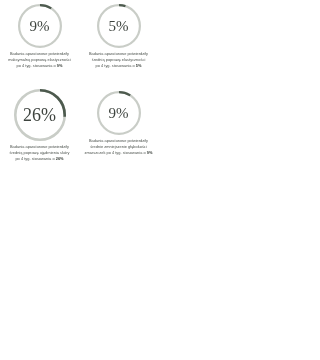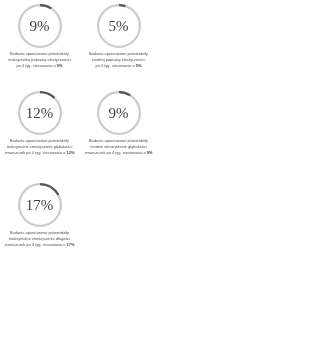--- a/index.html
+++ b/index.html
@@ -97,58 +97,44 @@
         </svg>
         <div class="pct">5%</div>
       </div>
     <div class="caption">
         <span class="line line1">Badania aparaturowe potwierdziły</span>
         <span class="line line2">średnią poprawę elastyczności</span>
         <span class="line line3">po 4 tyg. stosowania o <b>5%</b></span>
       </div>
   </div>
 
-
-  <div class="cell r3 size-sm">
+  <div class="cell r2 size-lg">
     <div class="donut-wrap">
-        <svg width="44" height="44" viewBox="0 0 44 44">
-          <circle cx="22" cy="22" r="20.9" fill="none" stroke="#c9cdc7" stroke-width="2.2"></circle>
-          <circle cx="22" cy="22" r="20.9" fill="none" stroke="#4d5a4e" stroke-width="2.2" stroke-linecap="butt" stroke-dasharray="15.758228750406403 115.56034416964695" transform="rotate(-90 22 22)"></circle>
+        <svg width="52" height="52" viewBox="0 0 52 52">
+          <circle cx="26" cy="26" r="24.7" fill="none" stroke="#c9cdc7" stroke-width="2.6"></circle>
+          <circle cx="26" cy="26" r="24.7" fill="none" stroke="#4d5a4e" stroke-width="2.6" stroke-linecap="butt" stroke-dasharray="40.3506160427073 114.84406104462848" transform="rotate(-90 26 26)"></circle>
         </svg>
-        <div class="pct">12%</div>
+        <div class="pct">26%</div>
       </div>
     <div class="caption">
         <span class="line line1">Badania aparaturowe potwierdziły</span>
-        <span class="line line2">maksymalne zmniejszenie głębokości</span>
-        <span class="line line3">zmarszczek po 4 tyg. stosowania o <b>12%</b></span>
+        <span class="line line2">średnią poprawę ujędrnienia skóry</span>
+        <span class="line line3">po 4 tyg. stosowania o <b>26%</b></span>
       </div>
   </div>
+
   <div class="cell r3 size-sm">
     <div class="donut-wrap">
         <svg width="44" height="44" viewBox="0 0 44 44">
           <circle cx="22" cy="22" r="20.9" fill="none" stroke="#c9cdc7" stroke-width="2.2"></circle>
           <circle cx="22" cy="22" r="20.9" fill="none" stroke="#4d5a4e" stroke-width="2.2" stroke-linecap="butt" stroke-dasharray="11.818671562804802 119.49990135724856" transform="rotate(-90 22 22)"></circle>
         </svg>
         <div class="pct">9%</div>
       </div>
     <div class="caption">
         <span class="line line1">Badania aparaturowe potwierdziły</span>
         <span class="line line2">średnie zmniejszenie głębokości</span>
         <span class="line line3">zmarszczek po 4 tyg. stosowania o <b>9%</b></span>
       </div>
   </div>
 
-  <div class="cell r4 size-sm">
-    <div class="donut-wrap">
-        <svg width="44" height="44" viewBox="0 0 44 44">
-          <circle cx="22" cy="22" r="20.9" fill="none" stroke="#c9cdc7" stroke-width="2.2"></circle>
-          <circle cx="22" cy="22" r="20.9" fill="none" stroke="#4d5a4e" stroke-width="2.2" stroke-linecap="butt" stroke-dasharray="22.32415739640907 108.99441552364428" transform="rotate(-90 22 22)"></circle>
-        </svg>
-        <div class="pct">17%</div>
-      </div>
-    <div class="caption">
-        <span class="line line1">Badania aparaturowe potwierdziły</span>
-        <span class="line line2">maksymalne zmniejszenie długości</span>
-        <span class="line line3">zmarszczek po 4 tyg. stosowania o <b>17%</b></span>
-      </div>
-  </div>
 
 </div>
 
 </body></html>

